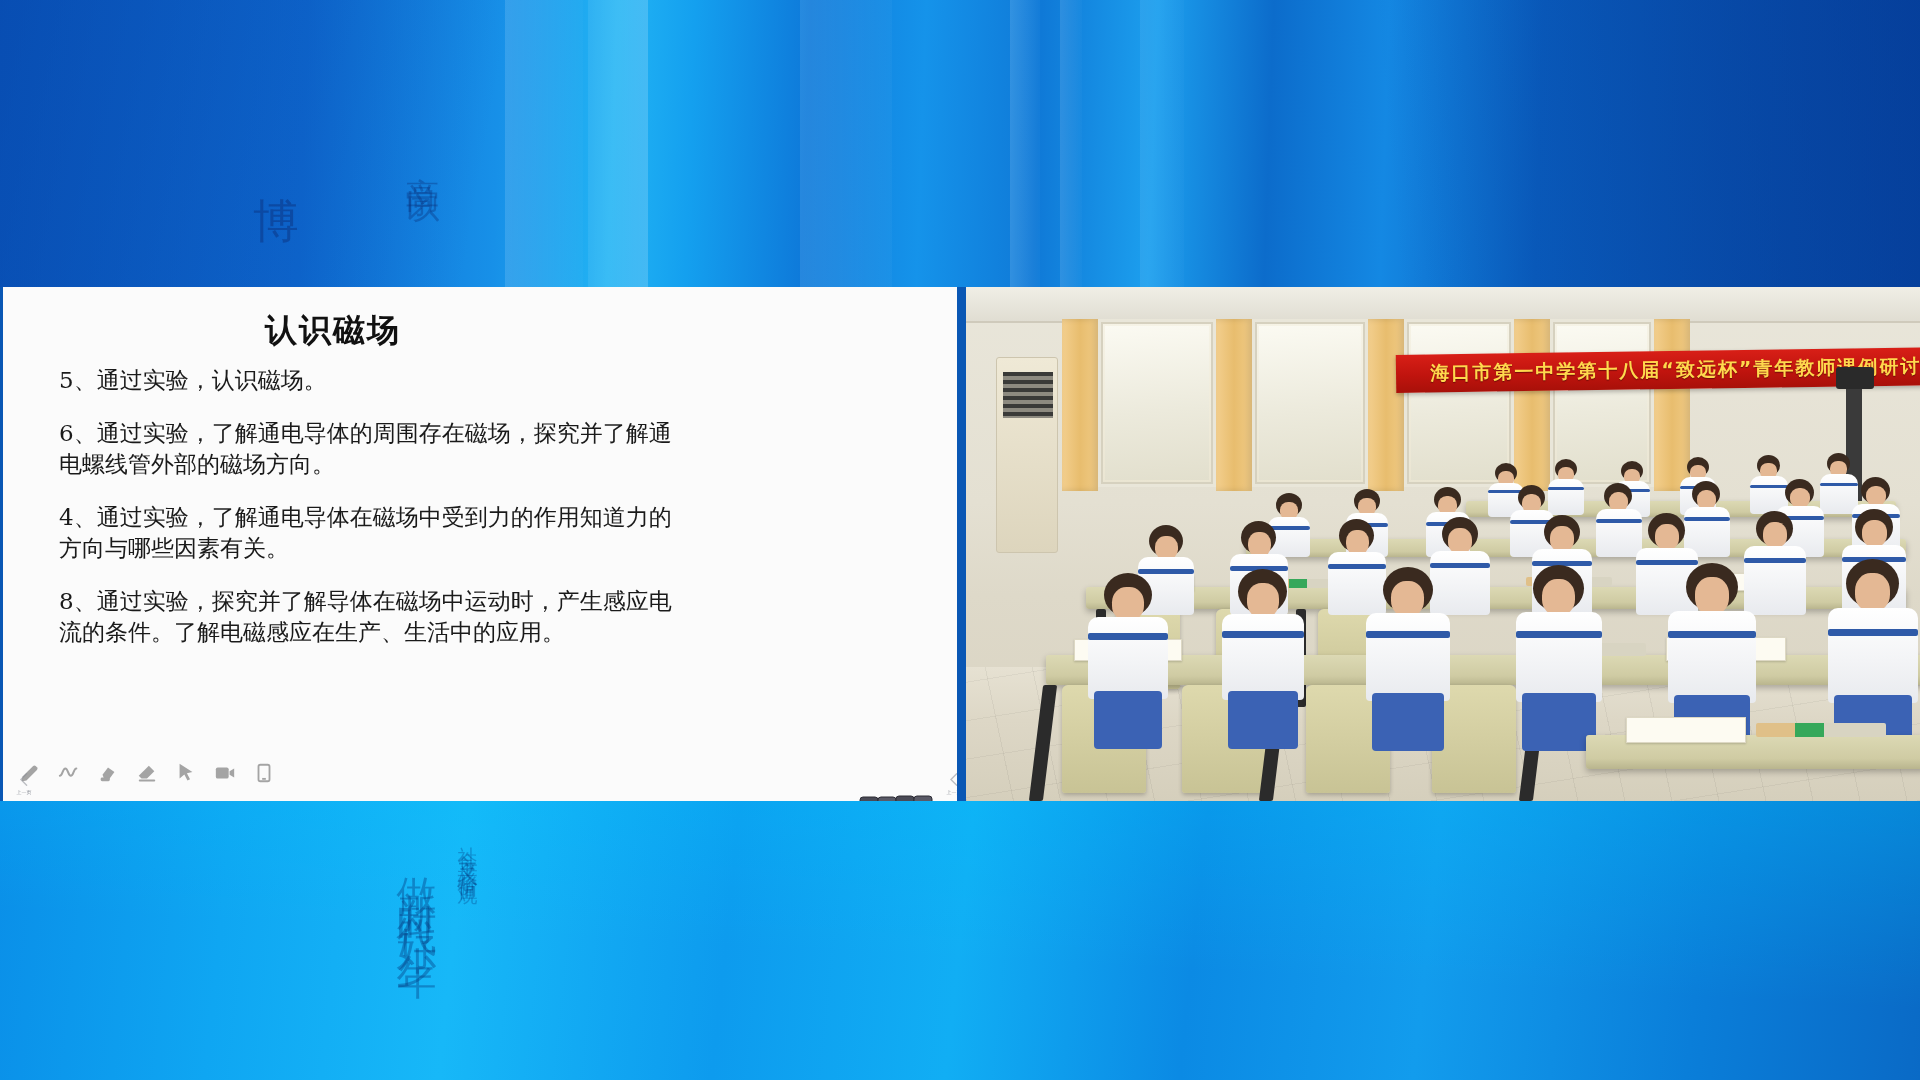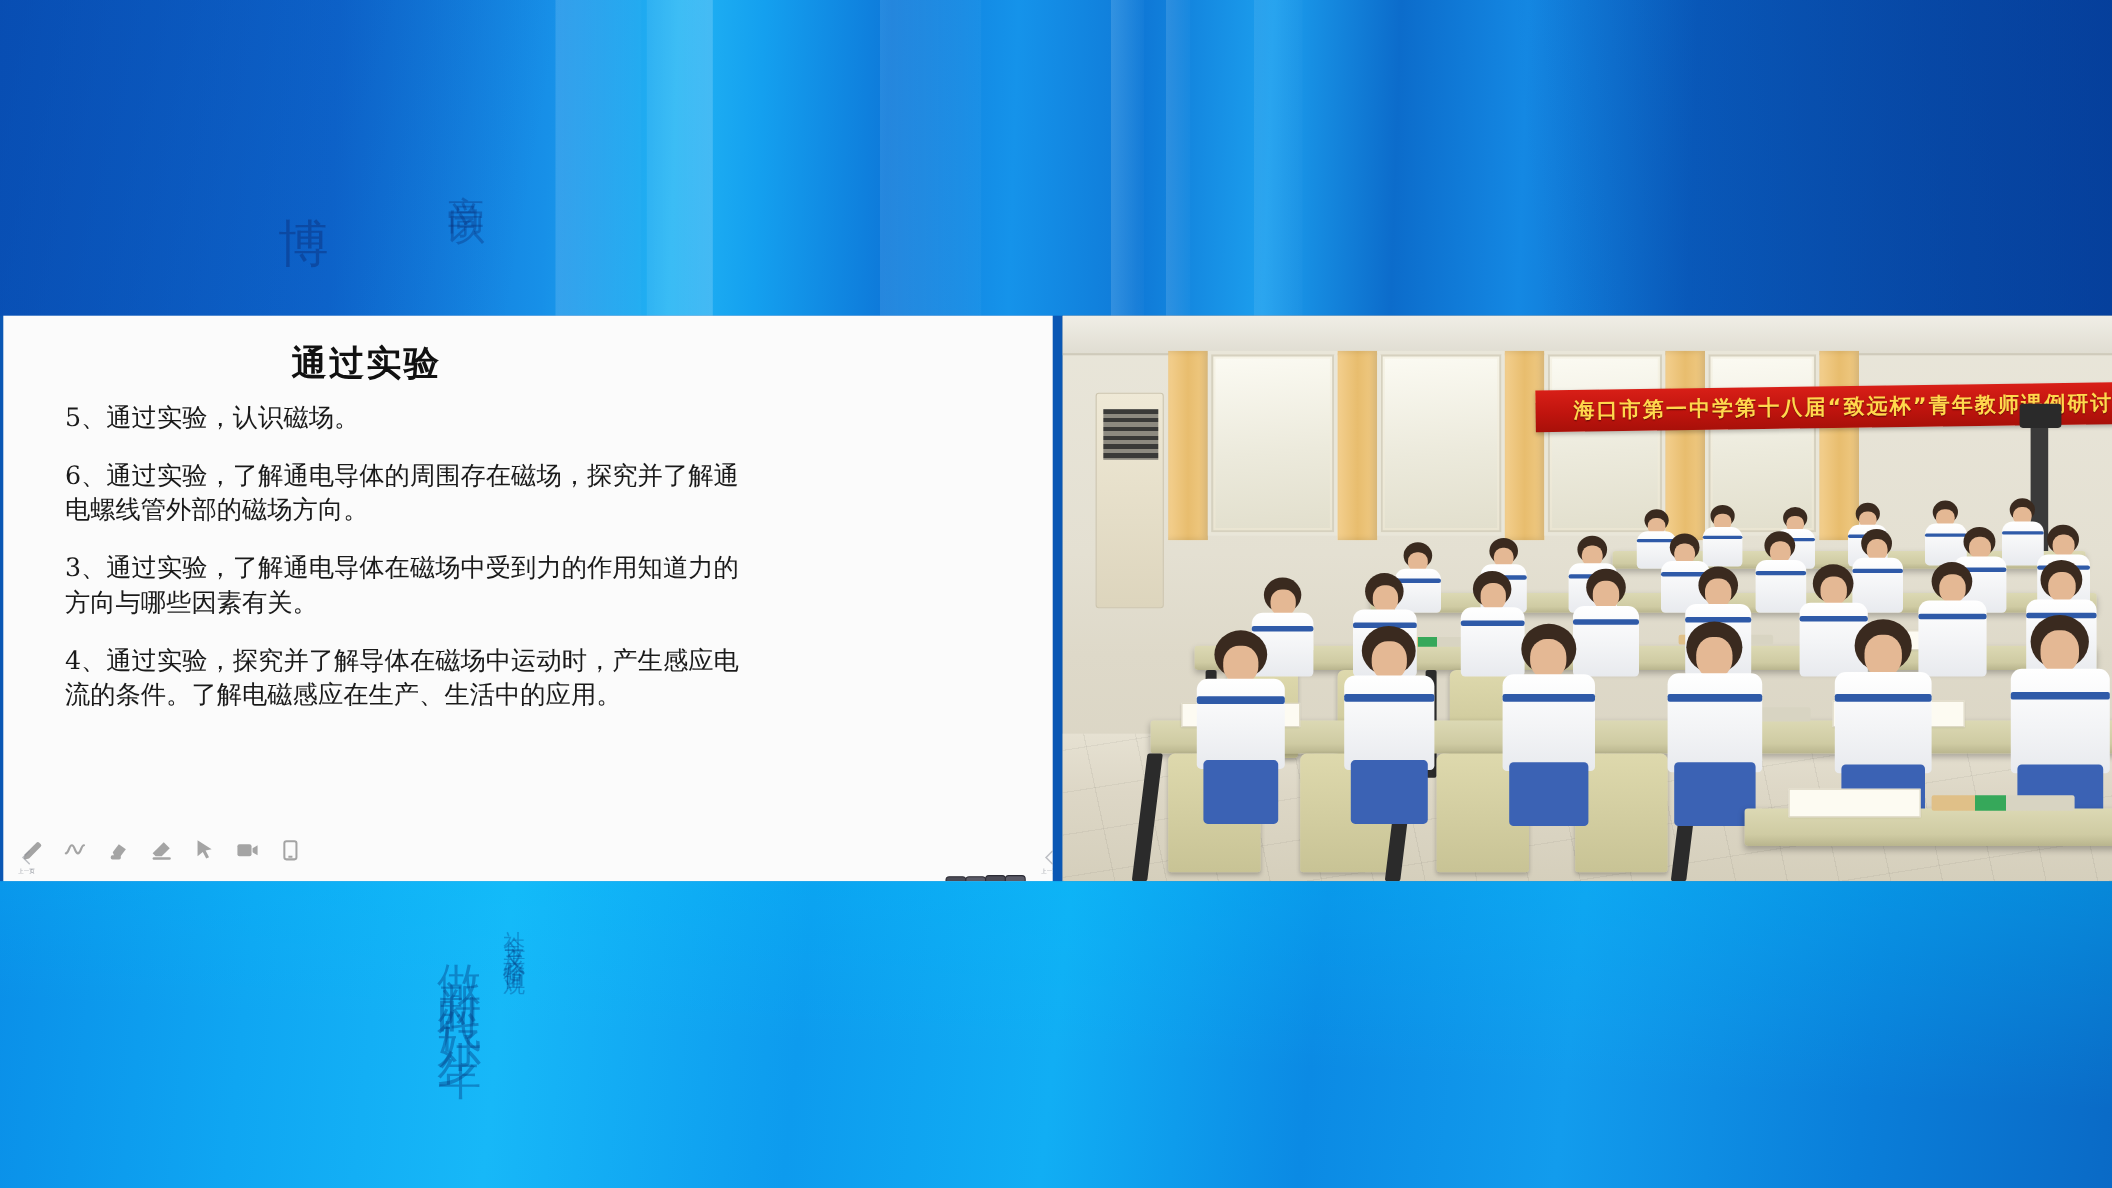--- a/index.html
+++ b/index.html
@@ -188,27 +188,27 @@
     
   </div>
   <div class="bgcalli b1">做新时代好少年</div>
   <div class="bgcalli b2">社会主义核心价值观</div>
 </div>
 
 <div id="stage">
 
   <div id="slide">
 
-    <div id="slide-title">通过实验</div>
+    <div id="slide-title">认识磁场</div>
 
     <div id="slide-body">
       <div class="bullet">5、通过实验，认识磁场。</div>
       <div class="bullet">6、通过实验，了解通电导体的周围存在磁场，探究并了解通电螺线管外部的磁场方向。</div>
-      <div class="bullet">3、通过实验，了解通电导体在磁场中受到力的作用知道力的方向与哪些因素有关。</div>
-      <div class="bullet">4、通过实验，探究并了解导体在磁场中运动时，产生感应电流的条件。了解电磁感应在生产、生活中的应用。</div>
+      <div class="bullet">4、通过实验，了解通电导体在磁场中受到力的作用知道力的方向与哪些因素有关。</div>
+      <div class="bullet">8、通过实验，探究并了解导体在磁场中运动时，产生感应电流的条件。了解电磁感应在生产、生活中的应用。</div>
     </div>
 
 
     <div class="fig" style="left:700px; top:500px; width:160px; height:120px;">
       <svg width="160" height="120" viewBox="0 0 160 120">
         <path d="M14 38 L64 18 L148 18 L108 40 Z" fill="#2c4f9e"></path>
         <path d="M14 38 L108 40 L108 64 L14 62 Z" fill="#1d3c86"></path>
         <path d="M108 40 L148 18 L148 42 L108 64 Z" fill="#16306e"></path>
         <rect x="18" y="62" width="6" height="52" fill="#c89a62"></rect>
         <rect x="98" y="58" width="6" height="54" fill="#c89a62"></rect>

